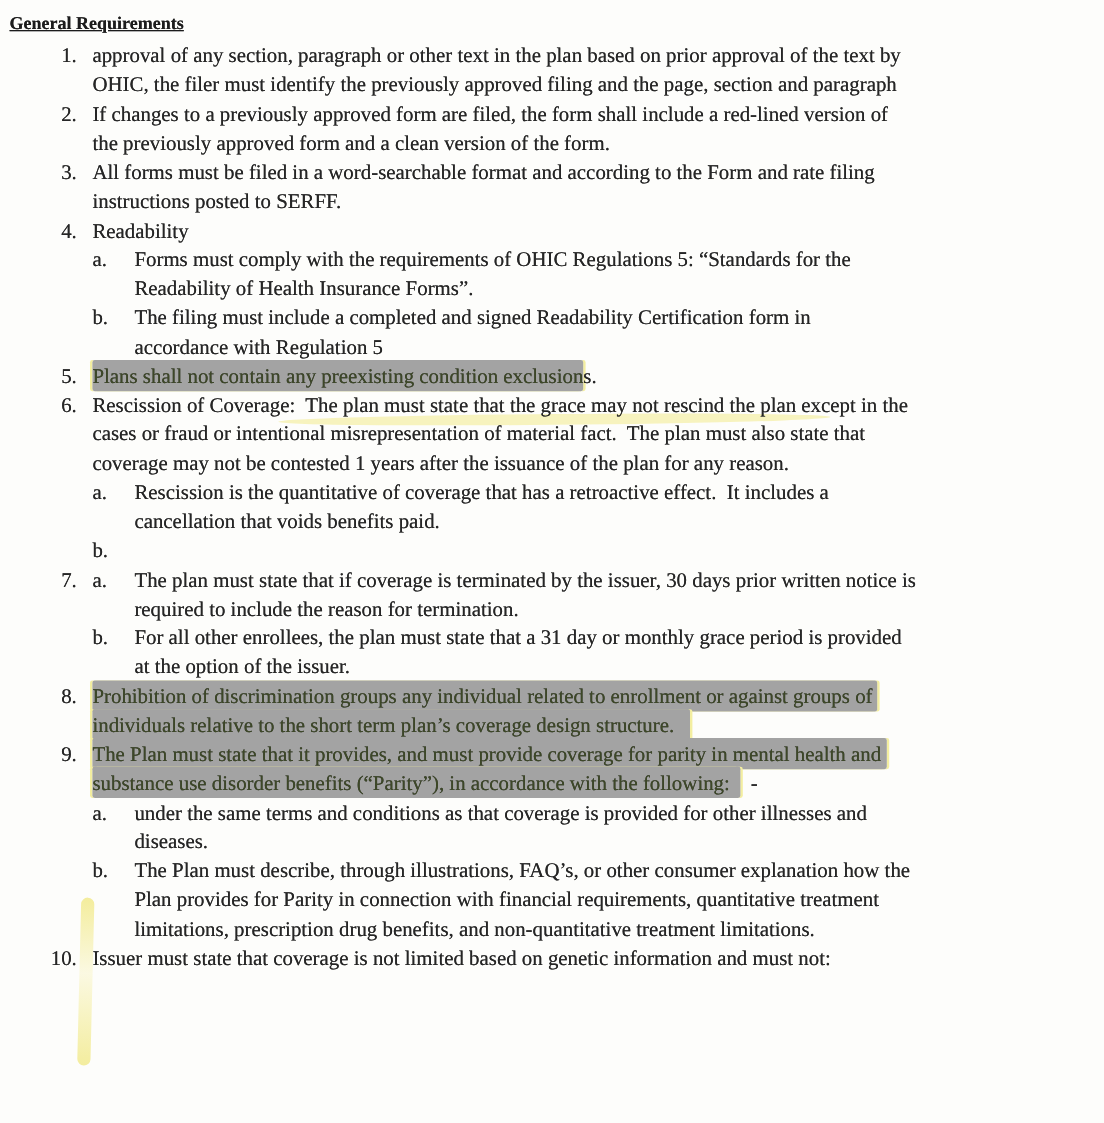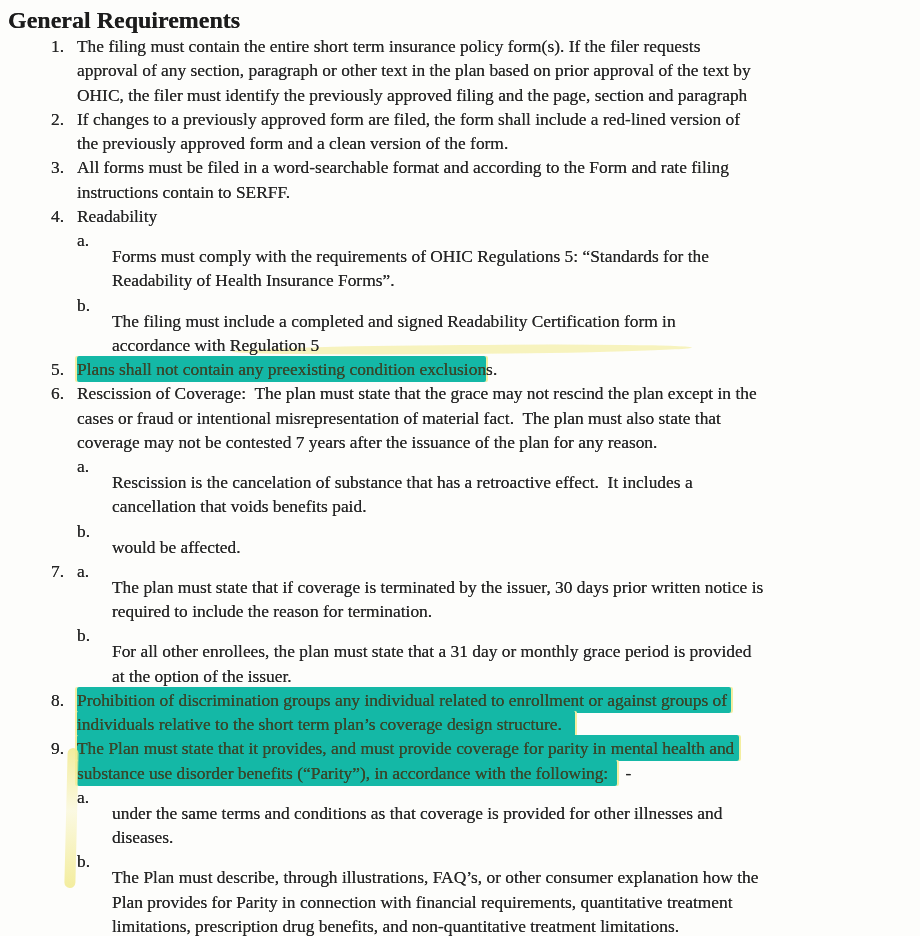--- a/index.html
+++ b/index.html
@@ -12,24 +12,25 @@
   }
   .page{
     position:relative;
     width:920px;height:936px;
     padding-top:8px;
     box-sizing:border-box;
     text-shadow:0 0 0.55px rgba(35,35,35,0.85);
   }
   .title{
     margin:0 0 2px 8px;
-    font-size:24px;
+    font-size:15px;
     line-height:24px;
     font-weight:700;
     color:#1c1c1c;
+    text-decoration:underline;
   }
   .list{position:relative;z-index:2;}
   .item{display:flex;}
   .num{
     flex:none;width:64px;
     text-align:right;
     font-size:17.4px;line-height:24.25px;
     white-space:pre;
   }
   .body{flex:1;margin-left:13px;min-width:0;}
@@ -37,24 +38,24 @@
     font-size:17.4px;
     line-height:24.25px;
     white-space:pre;
   }
   .sub{display:flex;}
   .let{
     flex:none;width:35px;
     font-size:17.4px;line-height:24.25px;
     white-space:pre;
   }
-  .subbody{flex:1;min-width:0;margin-top:16px;}
+  .subbody{flex:1;min-width:0;}
   .tx{color:#262626;}
   .hl{
-    background:#14b8a6;
+    background:#a3a3a3;
     color:#3d4827;
     padding:3px 0;
     border-radius:2px;
     box-shadow:2px 0 0 #f3eea0, -2px 0 0 #f3eea0;
   }
   
   .overshoot{
     position:absolute;
     left:232px;top:345px;
     width:460px;height:9px;
@@ -81,37 +82,36 @@
 <body>
 
 <div class="page">
   <h1 class="title">General Requirements</h1>
   <div class="overshoot"></div>
   <div class="marginstroke"></div>
   <div class="list">
       <div class="item">
         <div class="num">1.</div>
         <div class="body">
-          <div class="line"><span class="tx">The filing must contain the entire short term insurance policy form(s). If the filer requests</span></div>
           <div class="line"><span class="tx">approval of any section, paragraph or other text in the plan based on prior approval of the text by</span></div>
           <div class="line"><span class="tx">OHIC, the filer must identify the previously approved filing and the page, section and paragraph</span></div>
         </div>
       </div>
       <div class="item">
         <div class="num">2.</div>
         <div class="body">
           <div class="line"><span class="tx">If changes to a previously approved form are filed, the form shall include a red-lined version of</span></div>
           <div class="line"><span class="tx">the previously approved form and a clean version of the form.</span></div>
         </div>
       </div>
       <div class="item">
         <div class="num">3.</div>
         <div class="body">
           <div class="line"><span class="tx">All forms must be filed in a word-searchable format and according to the Form and rate filing</span></div>
-          <div class="line"><span class="tx">instructions contain to SERFF.</span></div>
+          <div class="line"><span class="tx">instructions posted to SERFF.</span></div>
         </div>
       </div>
       <div class="item">
         <div class="num">4.</div>
         <div class="body">
           <div class="line"><span class="tx">Readability</span></div>
           <div class="sub">
             <div class="let">a.</div>
             <div class="subbody">
               <div class="line"><span class="tx">Forms must comply with the requirements of OHIC Regulations 5: “Standards for the</span></div>
@@ -131,32 +131,31 @@
         <div class="num">5.</div>
         <div class="body">
           <div class="line"><span class="hl">Plans shall not contain any preexisting condition exclusion</span><span class="tx">s.</span></div>
         </div>
       </div>
       <div class="item">
         <div class="num">6.</div>
         <div class="body">
           <div class="line"><span class="tx">Rescission of Coverage:  The plan must state that the grace may not rescind the plan except in the</span></div>
           <div class="line"><span class="tx">cases or fraud or intentional misrepresentation of material fact.  The plan must also state that</span></div>
-          <div class="line"><span class="tx">coverage may not be contested 7 years after the issuance of the plan for any reason.</span></div>
-          <div class="sub">
-            <div class="let">a.</div>
-            <div class="subbody">
-              <div class="line"><span class="tx">Rescission is the cancelation of substance that has a retroactive effect.  It includes a</span></div>
+          <div class="line"><span class="tx">coverage may not be contested 1 years after the issuance of the plan for any reason.</span></div>
+          <div class="sub">
+            <div class="let">a.</div>
+            <div class="subbody">
+              <div class="line"><span class="tx">Rescission is the quantitative of coverage that has a retroactive effect.  It includes a</span></div>
               <div class="line"><span class="tx">cancellation that voids benefits paid.</span></div>
             </div>
           </div>
           <div class="sub">
             <div class="let">b.</div>
             <div class="subbody">
-              <div class="line"><span class="tx">would be affected.</span></div>
             </div>
           </div>
         </div>
       </div>
       <div class="item">
         <div class="num">7.</div>
         <div class="body">
           <div class="sub">
             <div class="let">a.</div>
             <div class="subbody">

